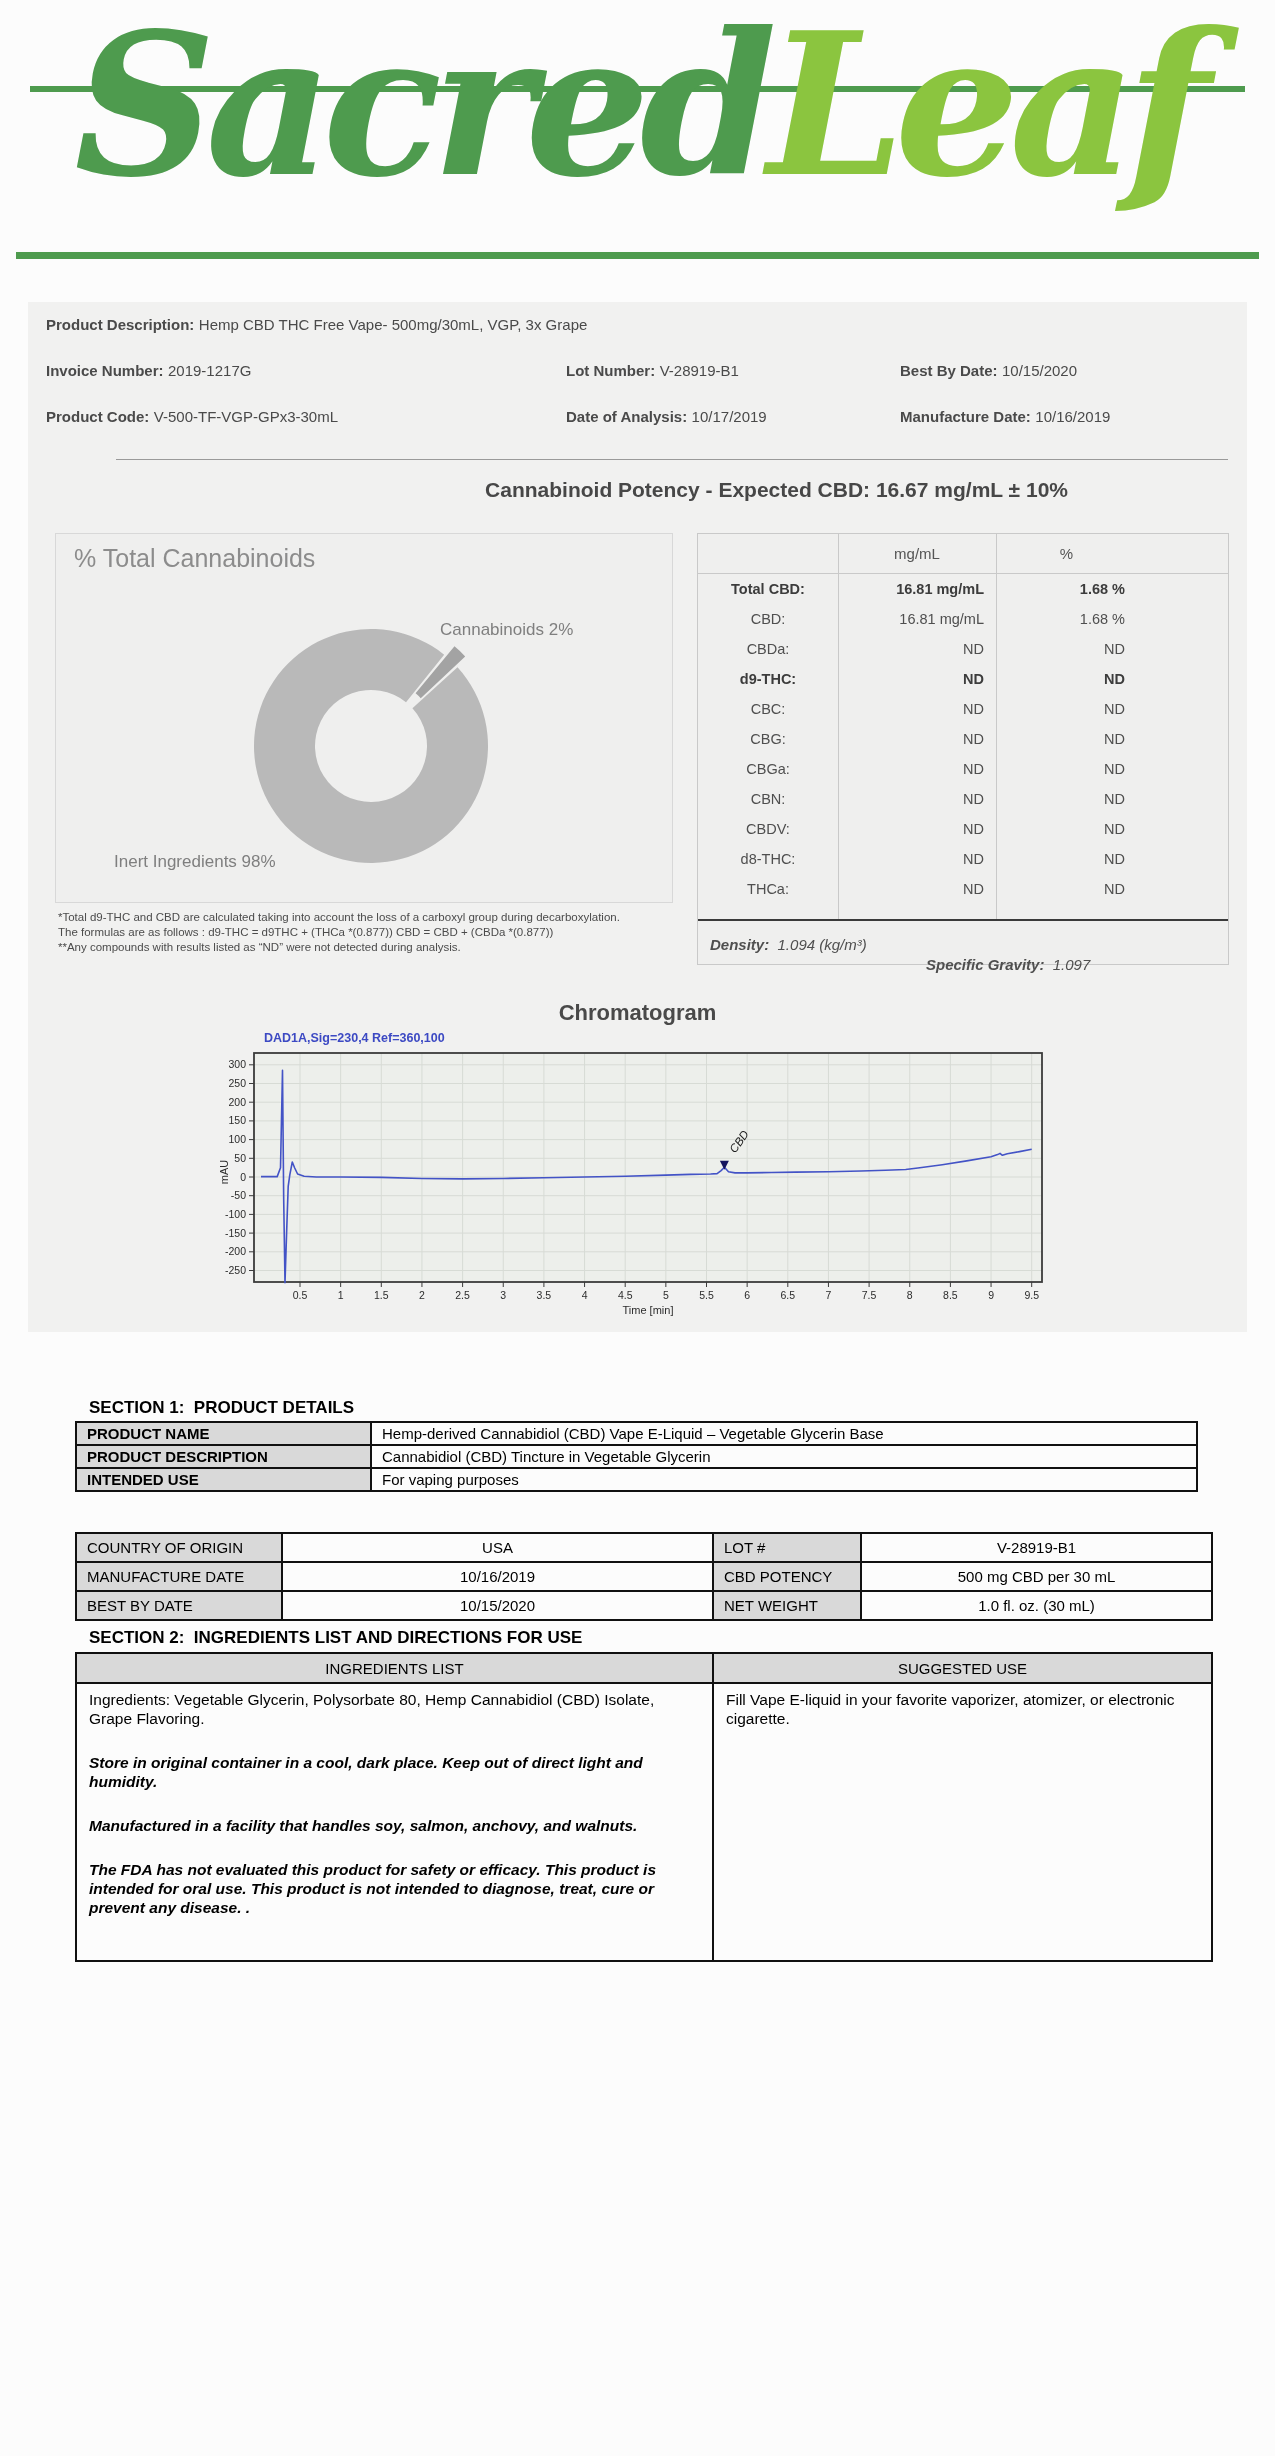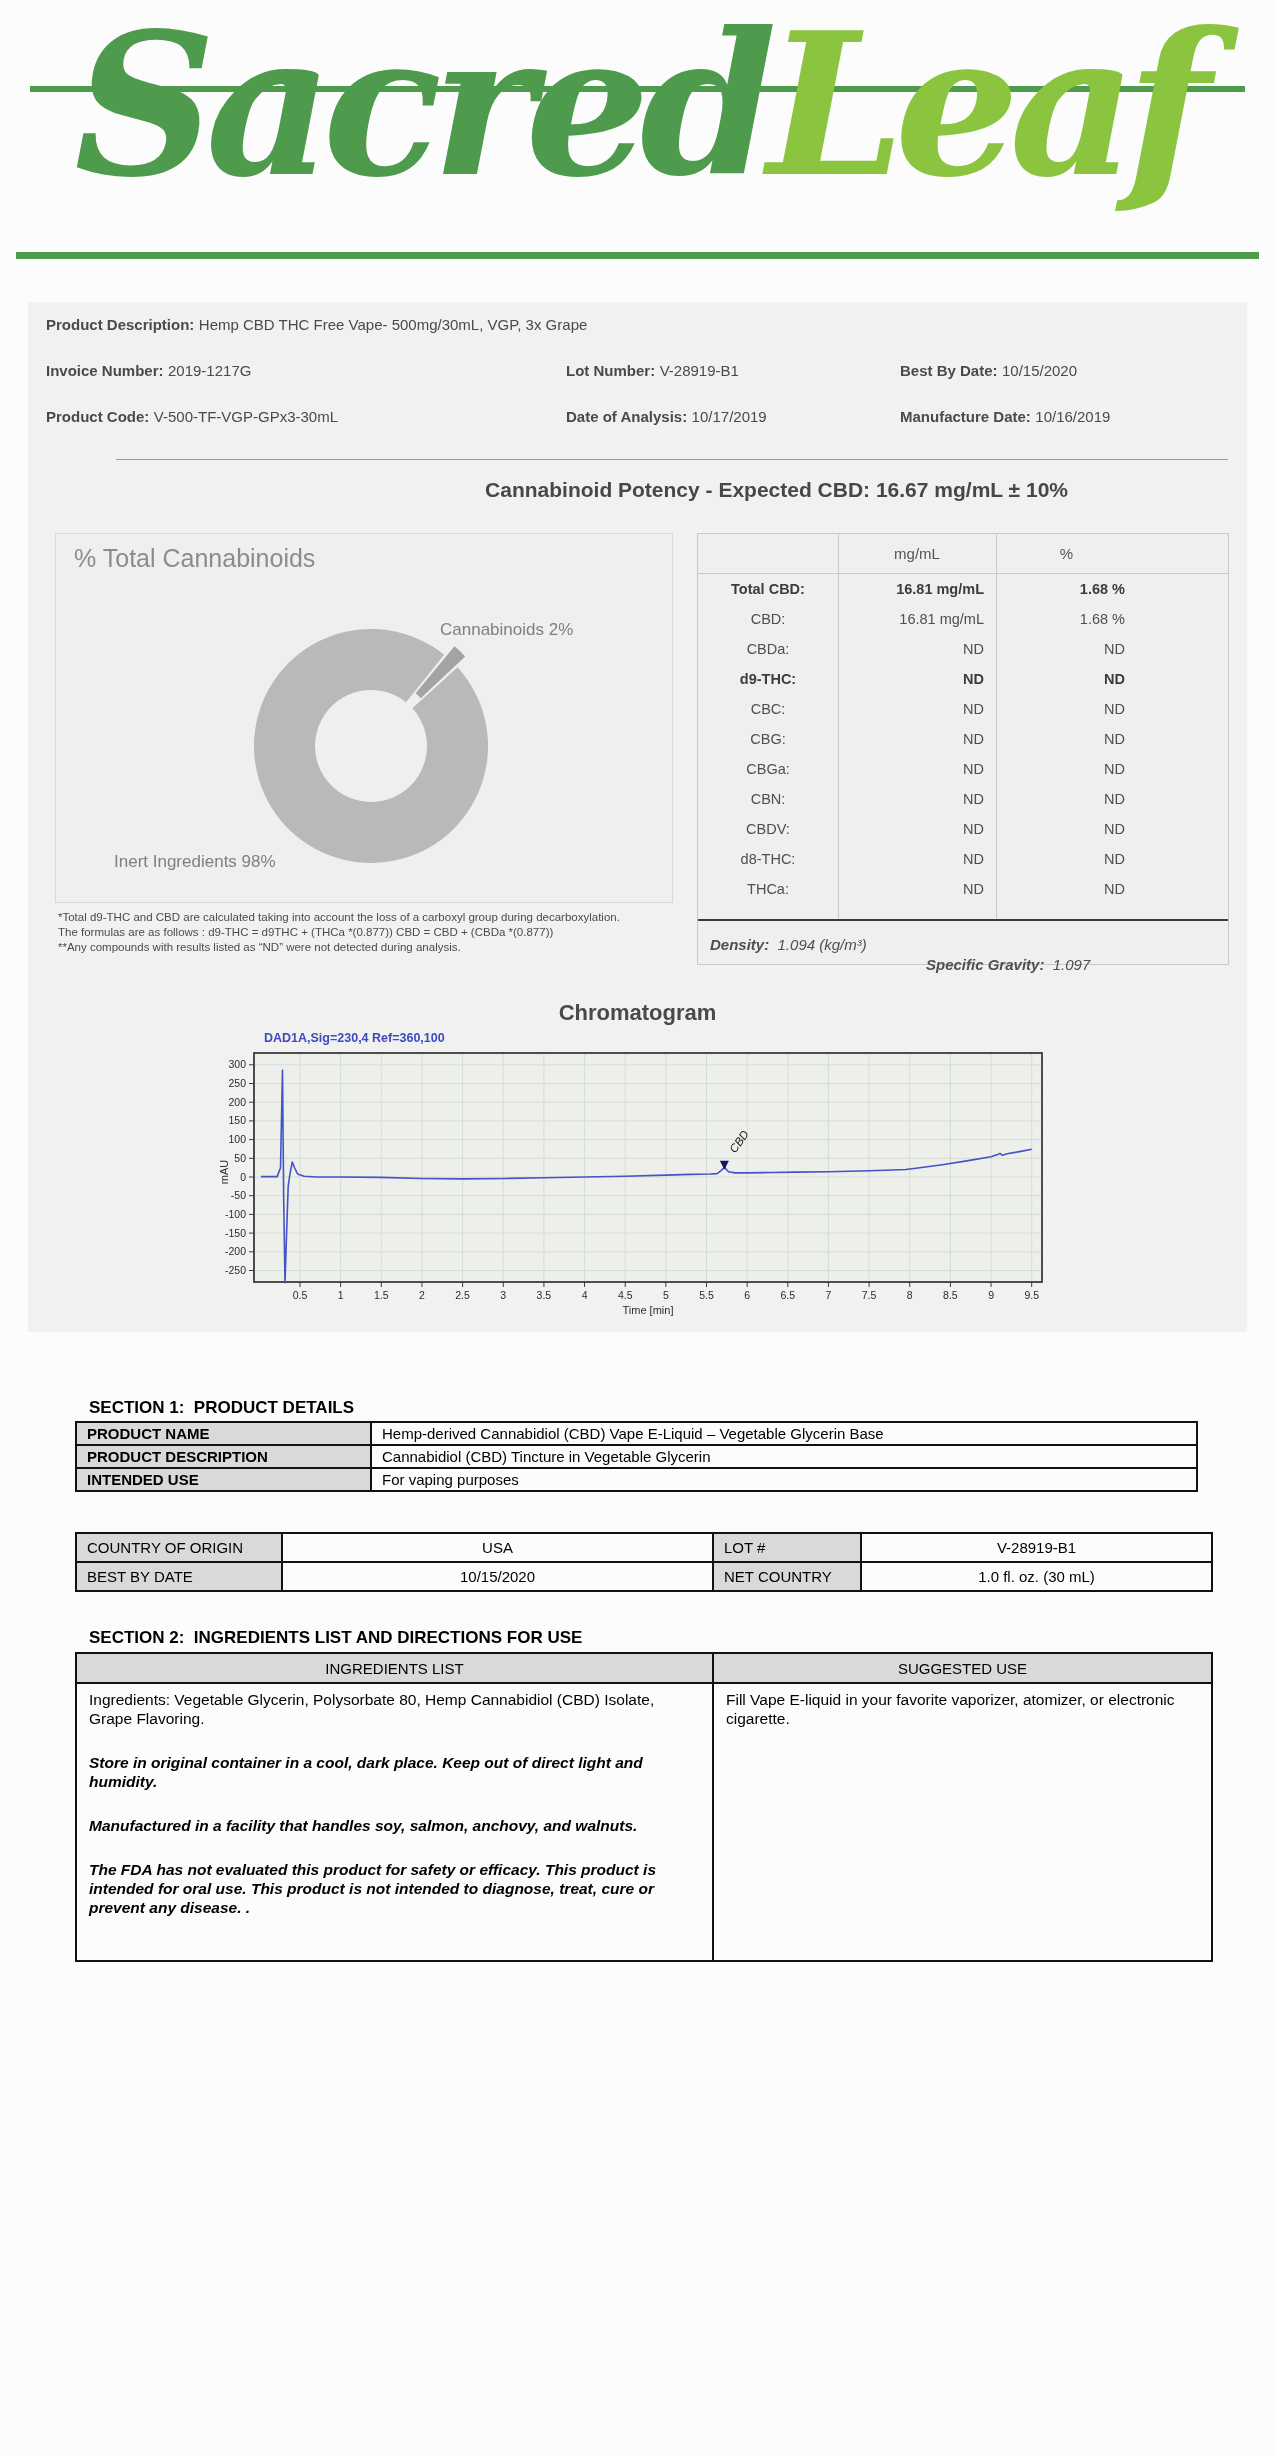--- a/index.html
+++ b/index.html
@@ -328,23 +328,29 @@
       <col>
     </colgroup>
   <tbody id="table2-body">
       <tr>
         <td class="hdr2">COUNTRY OF ORIGIN</td>
         <td class="val">USA</td>
         <td class="hdr2">LOT #</td>
         <td class="val">V-28919-B1</td>
       </tr>
       <tr>
+        <td class="hdr2">MANUFACTURE DATE</td>
+        <td class="val">10/16/2019</td>
+        <td class="hdr2">CBD POTENCY</td>
+        <td class="val">500  mg CBD per 30 mL</td>
+      </tr>
+      <tr>
         <td class="hdr2">BEST BY DATE</td>
         <td class="val">10/15/2020</td>
-        <td class="hdr2">NET COUNTRY</td>
+        <td class="hdr2">NET WEIGHT</td>
         <td class="val">1.0 fl. oz. (30 mL)</td>
       </tr>
     </tbody>
 </table>
 
 <div class="abs sec-heading" id="sec2-heading">SECTION 2:  INGREDIENTS LIST AND DIRECTIONS FOR USE</div>
 <table class="doc abs" id="sec2-table">
   <colgroup>
       <col style="width:637px">
       <col>

